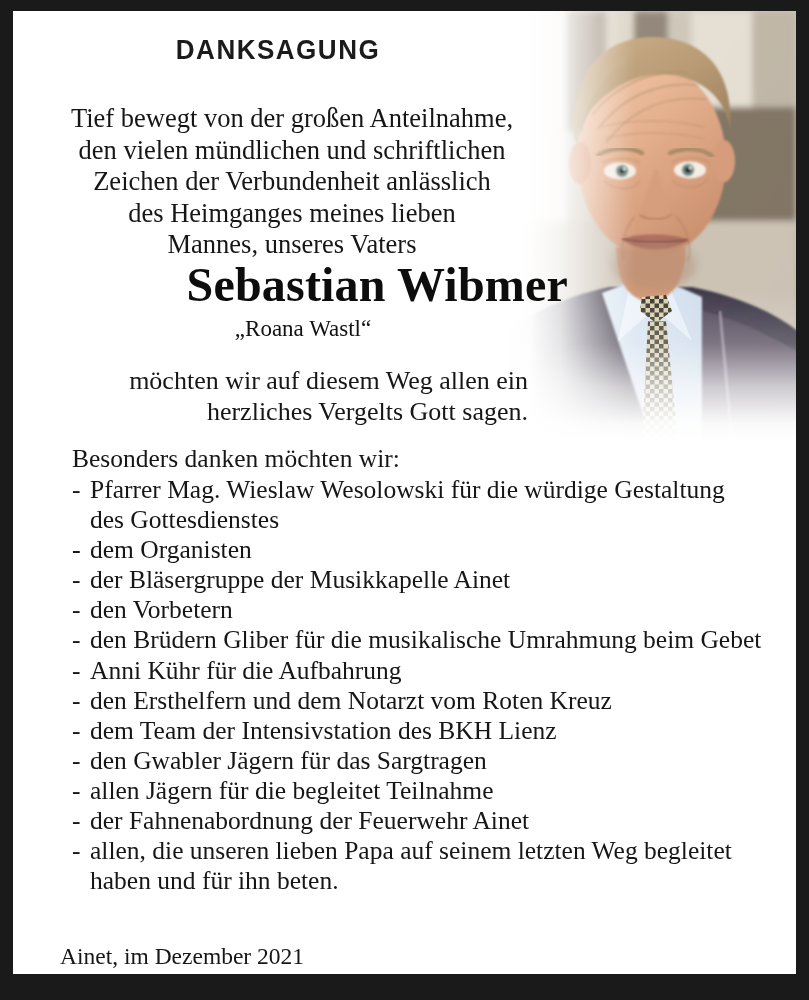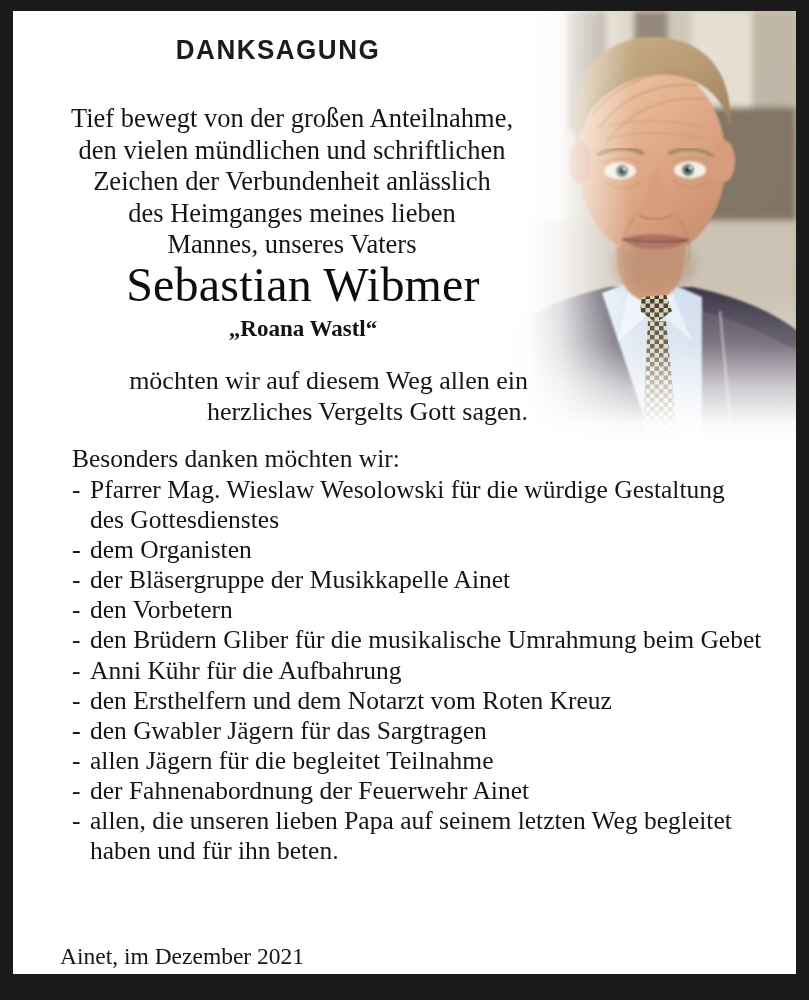--- a/index.html
+++ b/index.html
@@ -97,35 +97,35 @@
     font-size: 26.5px;
     line-height: 31.5px;
     color: #161616;
   }
 
   .name {
     position: absolute;
     left: 10px;
     top: 248px;
     width: 530px;
-    text-align: center;
-    font-weight: normal;
+    text-align: right;
+    font-weight: bold;
     font-size: 48px;
     line-height: 52px;
     color: #0d0d0d;
     letter-spacing: 0.2px;
   }
 
   .nickname {
     position: absolute;
     left: 10px;
     top: 305px;
     width: 530px;
     text-align: center;
-    font-weight: bold;
+    font-weight: normal;
     font-size: 23px;
     color: #121212;
   }
 
   .closing {
     position: absolute;
     left: 40px;
     top: 354px;
     width: 460px;
     text-align: right;
@@ -351,21 +351,21 @@
       <ul id="thanks-list">
           <li><span class="dash">-</span><span>Pfarrer Mag. Wieslaw Wesolowski für die würdige Gestaltung
 des Gottesdienstes</span></li>
           <li><span class="dash">-</span></li>
           <li><span class="dash">-</span><span>dem Organisten</span></li>
           <li><span class="dash">-</span><span>der Bläsergruppe der Musikkapelle Ainet</span></li>
           <li><span class="dash">-</span><span>den Vorbetern</span></li>
           <li><span class="dash">-</span><span>den Brüdern Gliber für die musikalische Umrahmung beim Gebet</span></li>
           <li><span class="dash">-</span><span>Anni Kühr für die Aufbahrung</span></li>
           <li><span class="dash">-</span><span>den Ersthelfern und dem Notarzt vom Roten Kreuz</span></li>
-          <li><span class="dash">-</span></li>
+          <li><span class="dash">-</span><span>dem Team der Intensivstation des BKH Lienz</span></li>
           <li><span class="dash">-</span><span>den Gwabler Jägern für das Sargtragen</span></li>
           <li><span class="dash">-</span><span>allen Jägern für die begleitet Teilnahme</span></li>
           <li><span class="dash">-</span><span>der Fahnenabordnung der Feuerwehr Ainet</span></li>
           <li><span class="dash">-</span><span>allen, die unseren lieben Papa auf seinem letzten Weg begleitet
 haben und für ihn beten.</span></li>
         </ul>
 
       <div class="footer-left">Ainet, im Dezember 2021</div>
 
 

